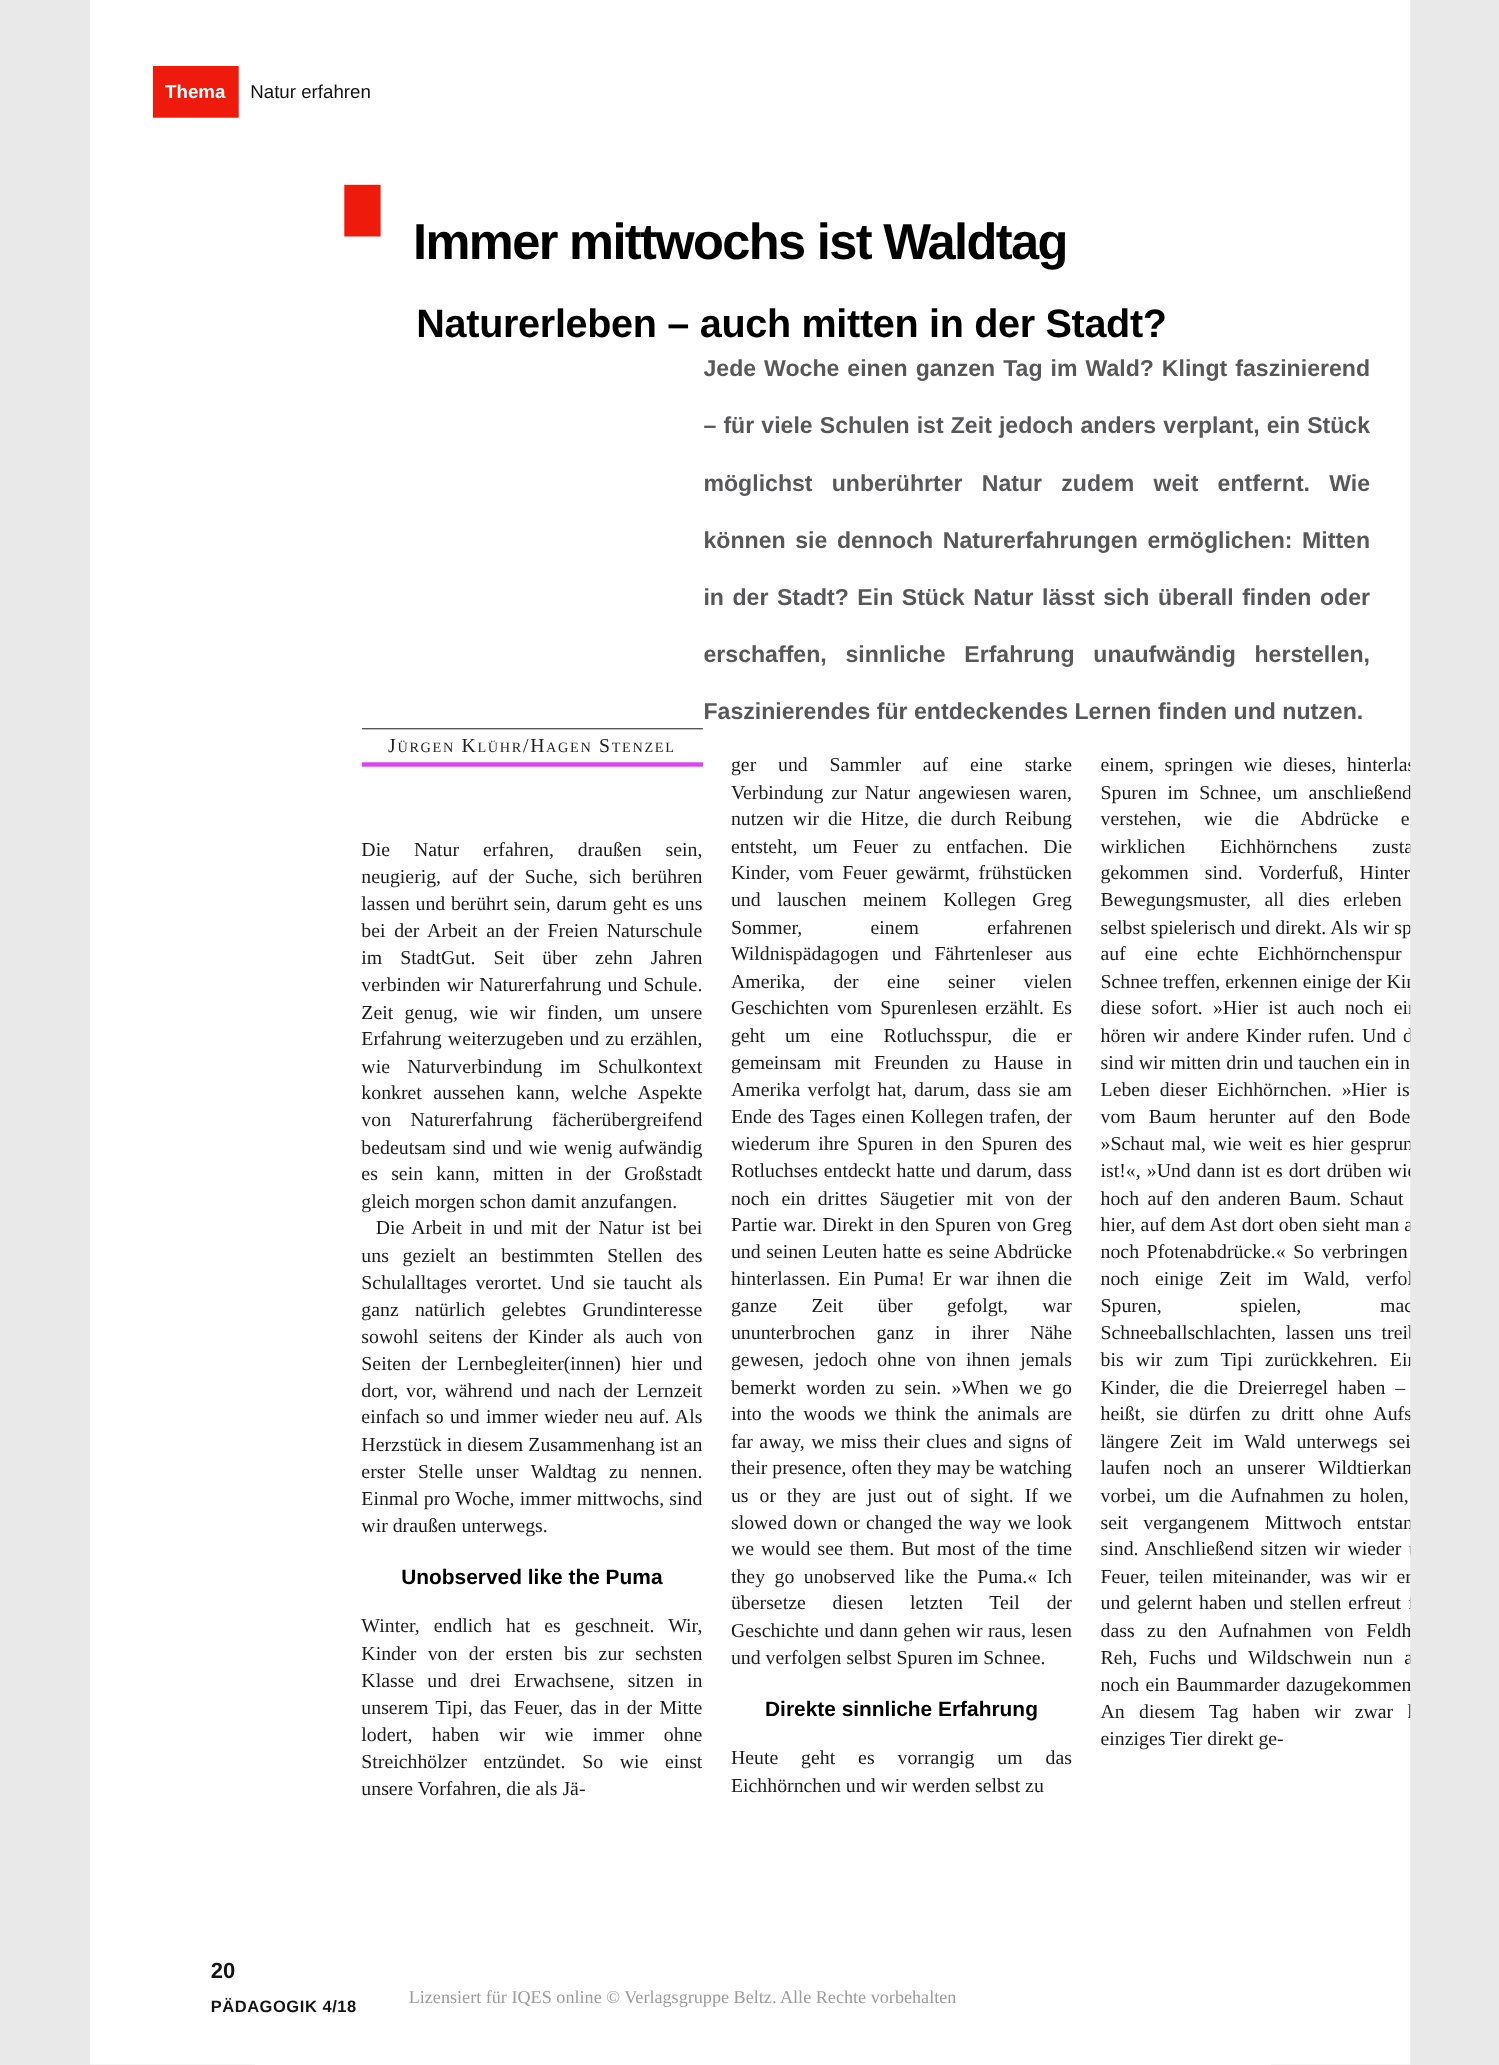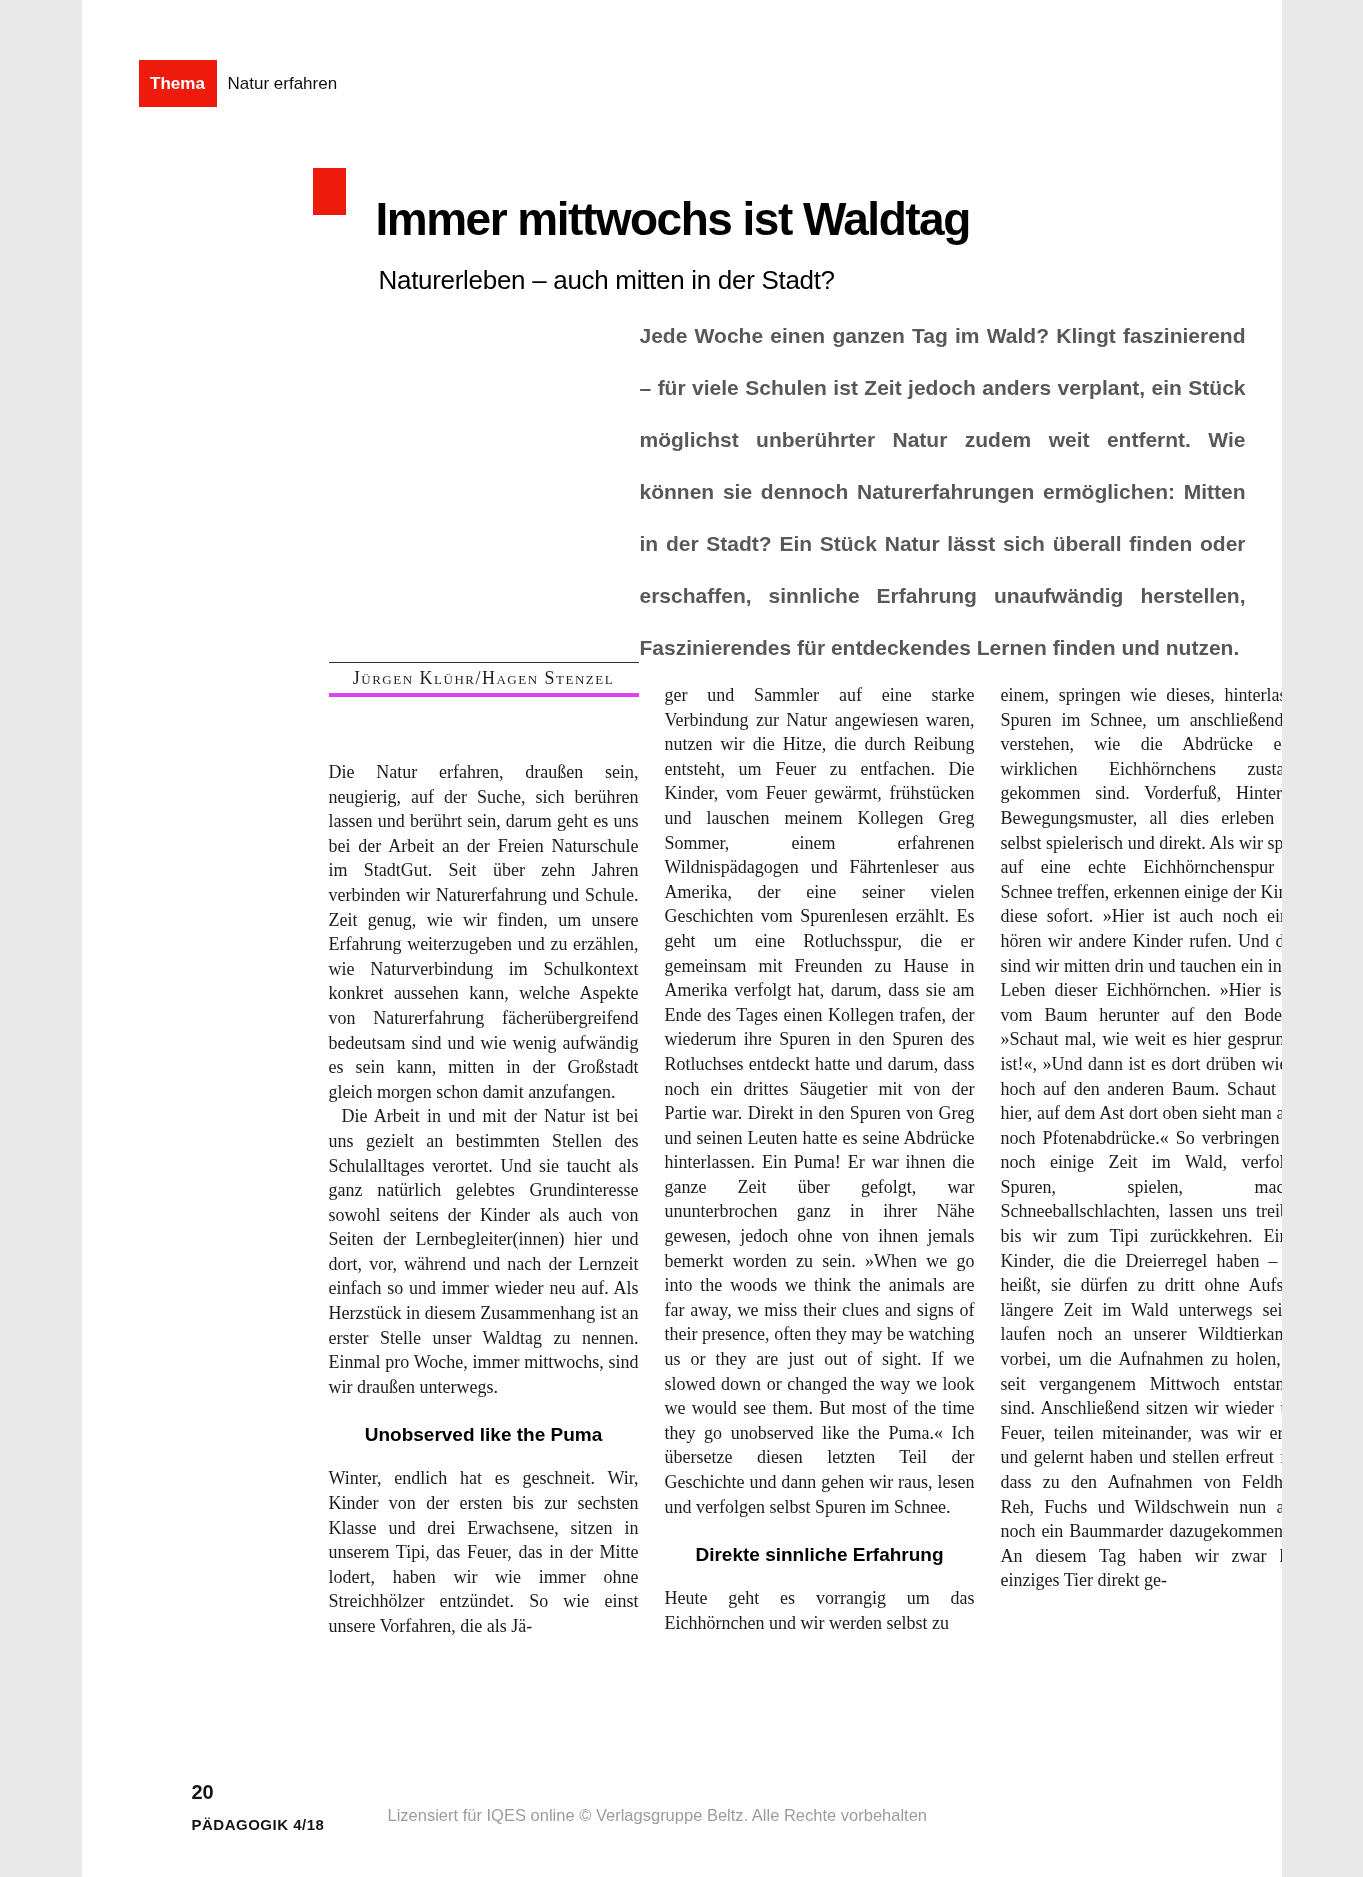--- a/index.html
+++ b/index.html
@@ -34,21 +34,21 @@
     width: 33px; height: 47px;
     background: var(--accent, #ee1b0c);
   }
   .page-title {
     position: absolute; left: 294px; top: 157px;
     font-size: 46px; font-weight: bold; letter-spacing: -1.5px;
     line-height: 62px; color: #000000; white-space: nowrap;
   }
   .page-subtitle {
     position: absolute; left: 297px; top: 243px;
-    font-size: 26px; font-weight: normal; letter-spacing: -0.3px;
+    font-size: 36px; font-weight: bold; letter-spacing: -0.3px;
     color: #000000; white-space: nowrap;
   }
 
   
   .intro {
     position: absolute; left: 558px; top: 310px; width: 606px;
     font-size: 21px; font-weight: bold; line-height: 52px;
     color: var(--intro_text, #58585a);
     text-align: justify; hyphens: auto;
   }
@@ -89,22 +89,22 @@
   
   .footer-left {
     position: absolute; left: 110px; top: 1781px;
     display: flex; align-items: flex-start; gap: 12px;
     color: #141414;
     flex-direction: column;
   }
   .footer-left .pagenum { font-size: 20px; font-weight: bold; }
   .footer-left .magname { font-size: 15px; font-weight: bold; letter-spacing: 0.5px; }
   .license {
-    position: absolute; left: 306px; top: 1806px;
-    font-family: Liberation Sans, sans-serif;
+    position: absolute; left: 290px; top: 1806px;
+    font-family: Liberation Serif, serif;
     font-size: 16.5px; color: var(--license_text, #9c9c9c);
     white-space: nowrap;
   }
 </style>
 </head>
 <body>
 
 <div class="page">
 
   <div class="kicker-tag">

